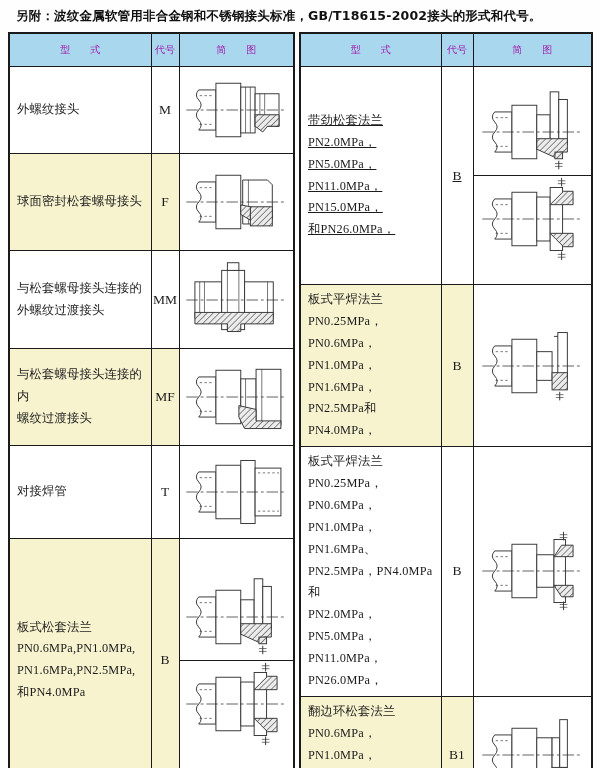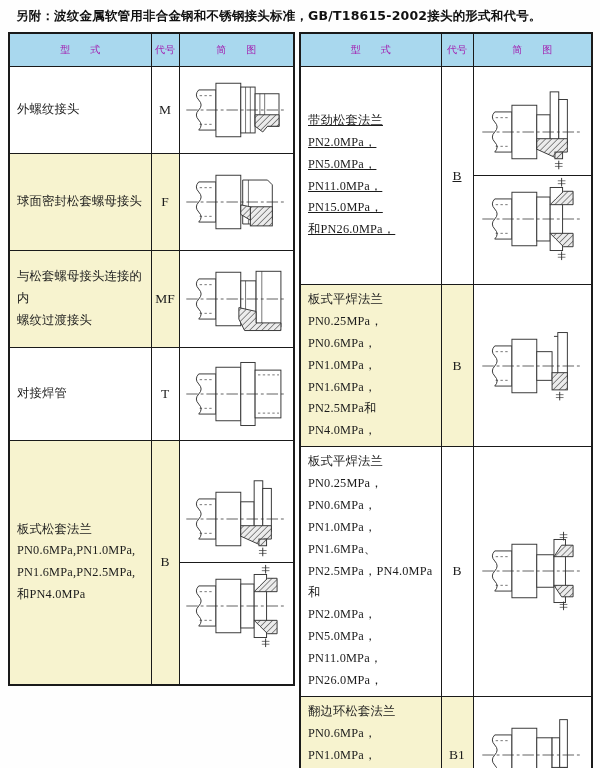--- a/index.html
+++ b/index.html
@@ -99,20 +99,44 @@
                 <div class="dcell">
                   <svg viewBox="0 0 110 90" width="106" height="86">
                     <path d="M34,24 H16 q-5,5.25 0,10.5 t0,10.5 t0,10.5 t0,10.5 H34 Z" fill="#fff" stroke="#333" stroke-width="1"></path>
                     <line x1="17" y1="30" x2="31" y2="30" stroke="#333" stroke-width="0.7" stroke-dasharray="2.5 2.5"></line>
                     <line x1="17" y1="60" x2="31" y2="60" stroke="#333" stroke-width="0.7" stroke-dasharray="2.5 2.5"></line>
                     <rect x="34" y="17" width="26" height="56" fill="#fff" stroke="#333" stroke-width="1"></rect>
                     <polygon points="62,22 88,22 93,27 93,63 88,68 62,68" fill="#fff" stroke="#333" stroke-width="1"></polygon>
                     <line x1="68" y1="22" x2="68" y2="68" stroke="#333" stroke-width="0.7"></line>
                     <rect x="70" y="50" width="23" height="20" fill="url(#hatch)" stroke="#333" stroke-width="1"></rect>
                     <polygon points="60,48 70,50 70,64 60,58" fill="url(#hatch)" stroke="#333" stroke-width="1"></polygon>
+                    <line x1="3" y1="45" x2="107" y2="45" stroke="#333" stroke-width="0.8" stroke-dasharray="12 3 3 3"></line>
+                  </svg>
+                </div>
+              </div>
+            </td>
+          </tr>
+          <tr style="height: 98px;">
+            <td class="type-cell">与松套螺母接头连接的
+外螺纹过渡接头</td>
+            <td class="code-cell">MM</td>
+            <td class="diagram-cell">
+              <div class="dstack">
+                <div class="dcell">
+                  <svg viewBox="0 0 110 90" width="106" height="86">
+                    <rect x="12" y="26" width="28" height="38" fill="#fff" stroke="#333" stroke-width="1"></rect>
+                    <line x1="17" y1="26" x2="17" y2="64" stroke="#333" stroke-width="0.7"></line>
+                    <line x1="22" y1="26" x2="22" y2="64" stroke="#333" stroke-width="0.7"></line>
+                    <rect x="40" y="14" width="24" height="62" fill="#fff" stroke="#333" stroke-width="1"></rect>
+                    <rect x="46" y="6" width="12" height="8" fill="#fff" stroke="#333" stroke-width="1"></rect>
+                    <line x1="46" y1="14" x2="46" y2="76" stroke="#333" stroke-width="0.7"></line>
+                    <line x1="58" y1="14" x2="58" y2="76" stroke="#333" stroke-width="0.7"></line>
+                    <rect x="64" y="26" width="30" height="38" fill="#fff" stroke="#333" stroke-width="1"></rect>
+                    <line x1="88" y1="26" x2="88" y2="64" stroke="#333" stroke-width="0.7"></line>
+                    <polygon points="12,58 94,58 94,70 60,70 60,78 46,78 46,70 12,70" fill="url(#hatch)" stroke="#333" stroke-width="1"></polygon>
                     <line x1="3" y1="45" x2="107" y2="45" stroke="#333" stroke-width="0.8" stroke-dasharray="12 3 3 3"></line>
                   </svg>
                 </div>
               </div>
             </td>
           </tr>
           <tr style="height: 97px;">
             <td class="type-cell hl">与松套螺母接头连接的内
 螺纹过渡接头</td>
             <td class="code-cell hl">MF</td>

